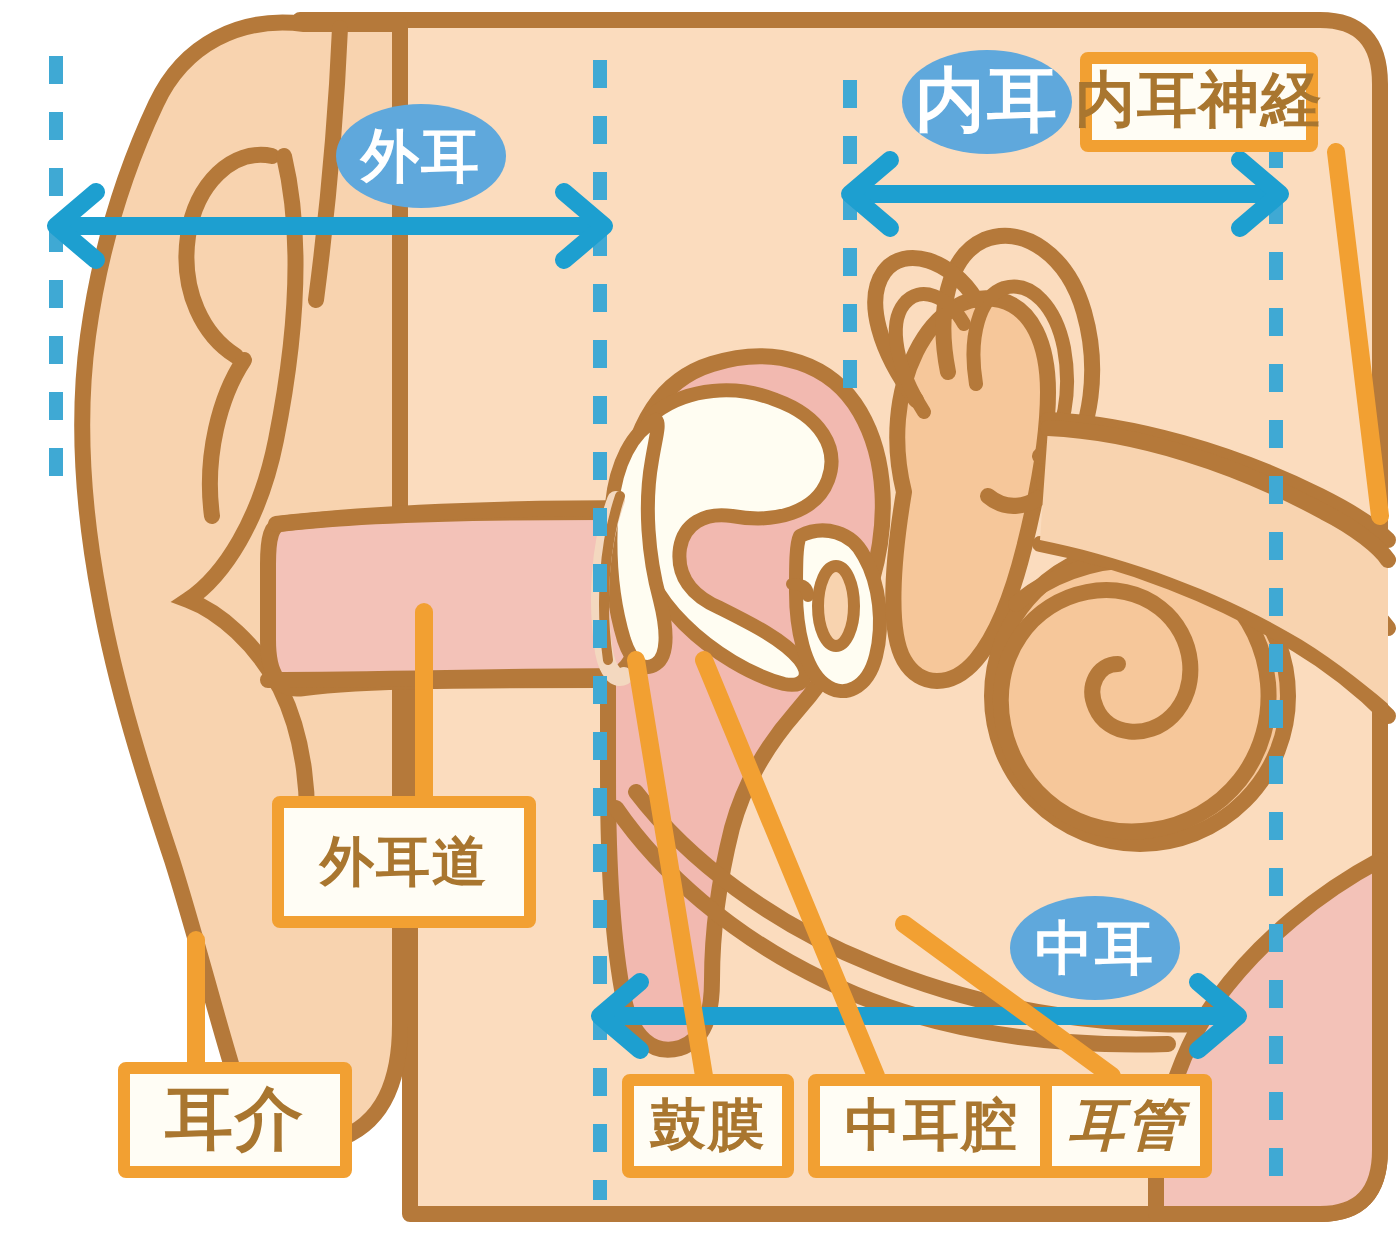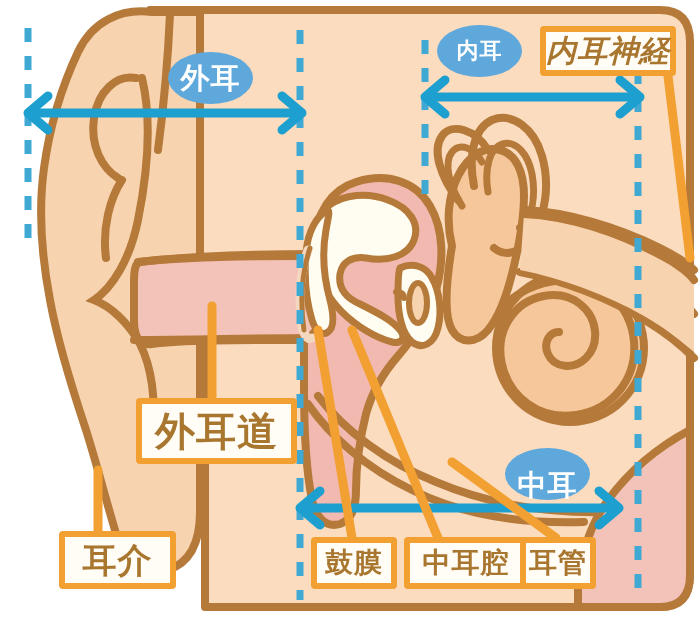--- a/index.html
+++ b/index.html
@@ -285,45 +285,45 @@
       <line x1="352" y1="330" x2="438" y2="538"></line>
       <line x1="452" y1="462" x2="556" y2="538"></line>
     </g>
 
   </svg>
 
   <div class="ellipselabel" style="left:168px; top:52px; width:85px; height:52px; font-size:29px;">
     <span>外耳</span>
   </div>
 
-  <div class="ellipselabel" style="left:437px; top:25px; width:85px; height:52px; font-size:22px;">
+  <div class="ellipselabel" style="left:451px; top:25px; width:85px; height:52px; font-size:35px;">
     <span>内耳</span>
   </div>
 
-  <div class="ellipselabel" style="left:505px; top:448px; width:85px; height:52px; font-size:29px;align-items:flex-end;">
+  <div class="ellipselabel" style="left:505px; top:448px; width:85px; height:52px; font-size:29px;">
     <span>中耳</span>
   </div>
 
-  <div class="boxlabel" style="left:540px; top:26px; width:136px; height:50px; font-size:30px;font-style:italic;">
+  <div class="boxlabel" style="left:540px; top:26px; width:119px; height:50px; font-size:30px;">
     <span>内耳神経</span>
   </div>
 
-  <div class="boxlabel" style="left:136px; top:398px; width:161px; height:66px; font-size:40px;">
+  <div class="boxlabel" style="left:136px; top:398px; width:132px; height:66px; font-size:27px;">
     <span>外耳道</span>
   </div>
 
   <div class="boxlabel" style="left:39px; top:531px; width:117px; height:58px; font-size:34px;margin-left:20px;">
     <span>耳介</span>
   </div>
 
   <div class="boxlabel" style="left:311px; top:537px; width:86px; height:52px; font-size:28px;text-align:right;">
     <span>鼓膜</span>
   </div>
 
   <div class="boxlabel" style="left:404px; top:537px; width:124px; height:52px; font-size:28px;">
     <span>中耳腔</span>
   </div>
 
-  <div class="boxlabel" style="left:520px; top:537px; width:76px; height:52px; font-size:28px;">
+  <div class="boxlabel" style="left:520px; top:537px; width:86px; height:52px; font-size:28px;font-style:italic;">
     <span>耳管</span>
   </div>
 
 </div>
 
 </body></html>

